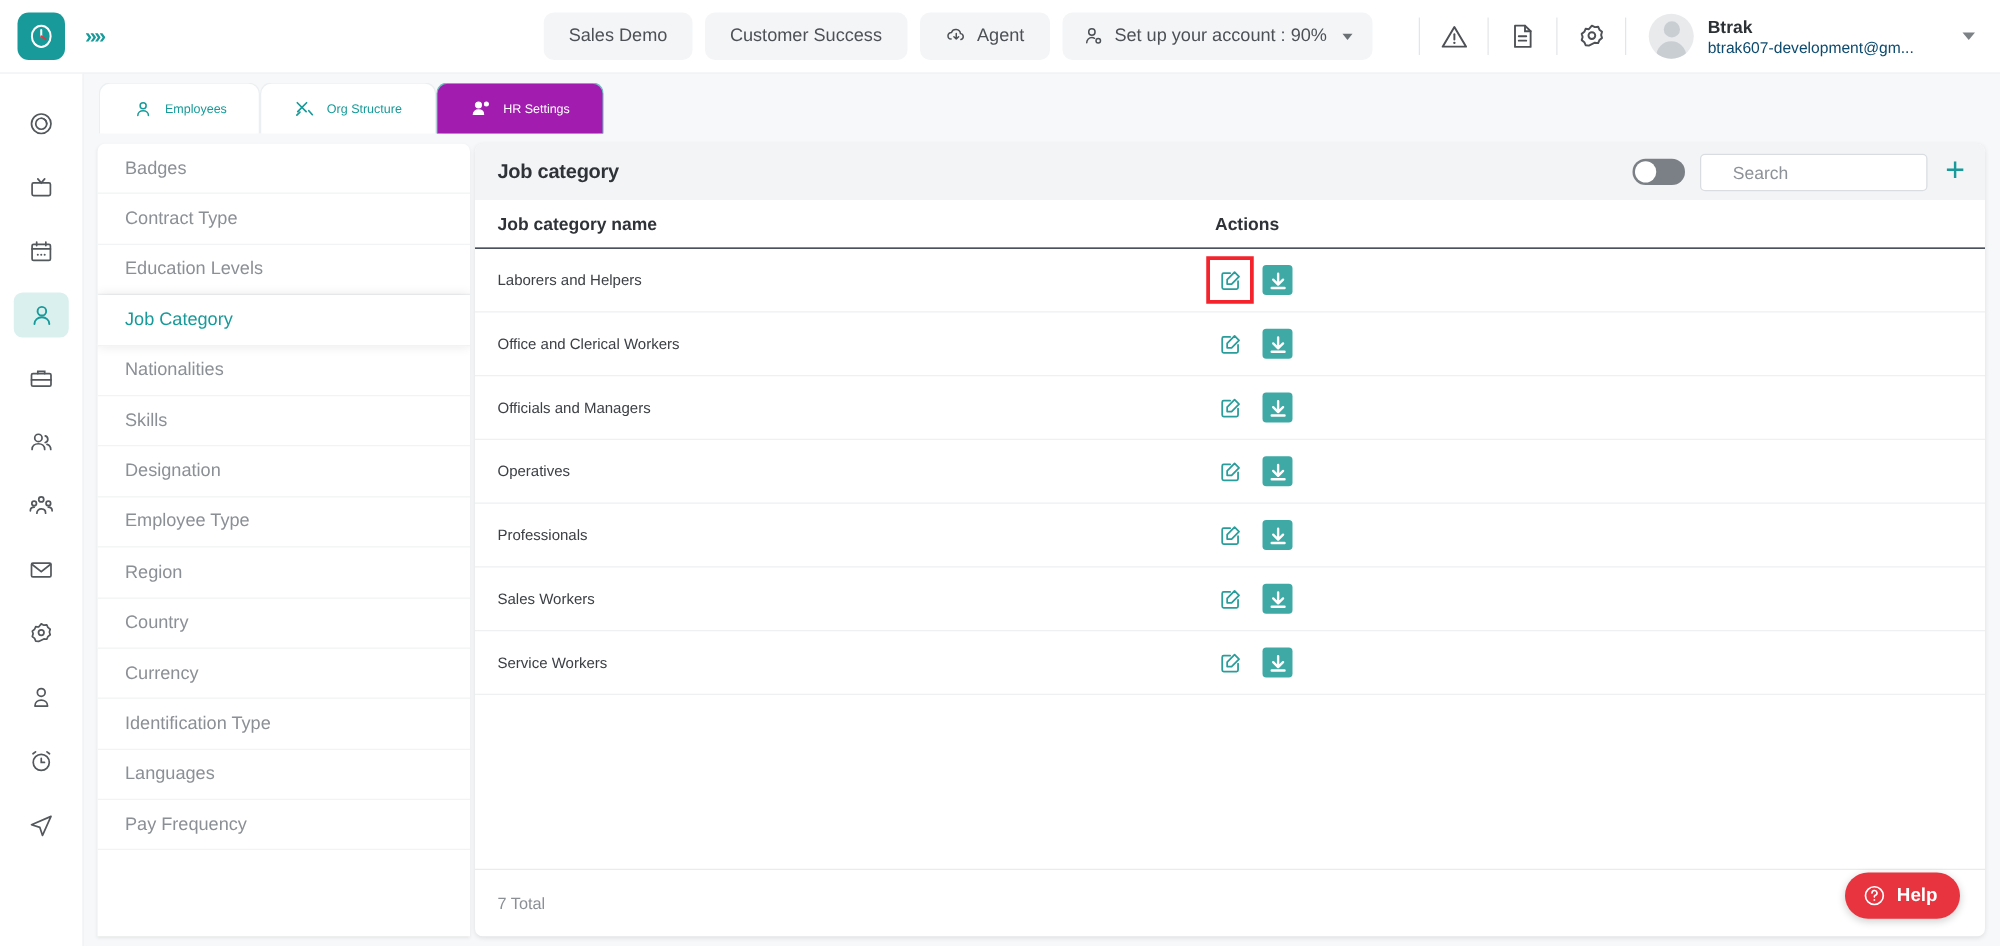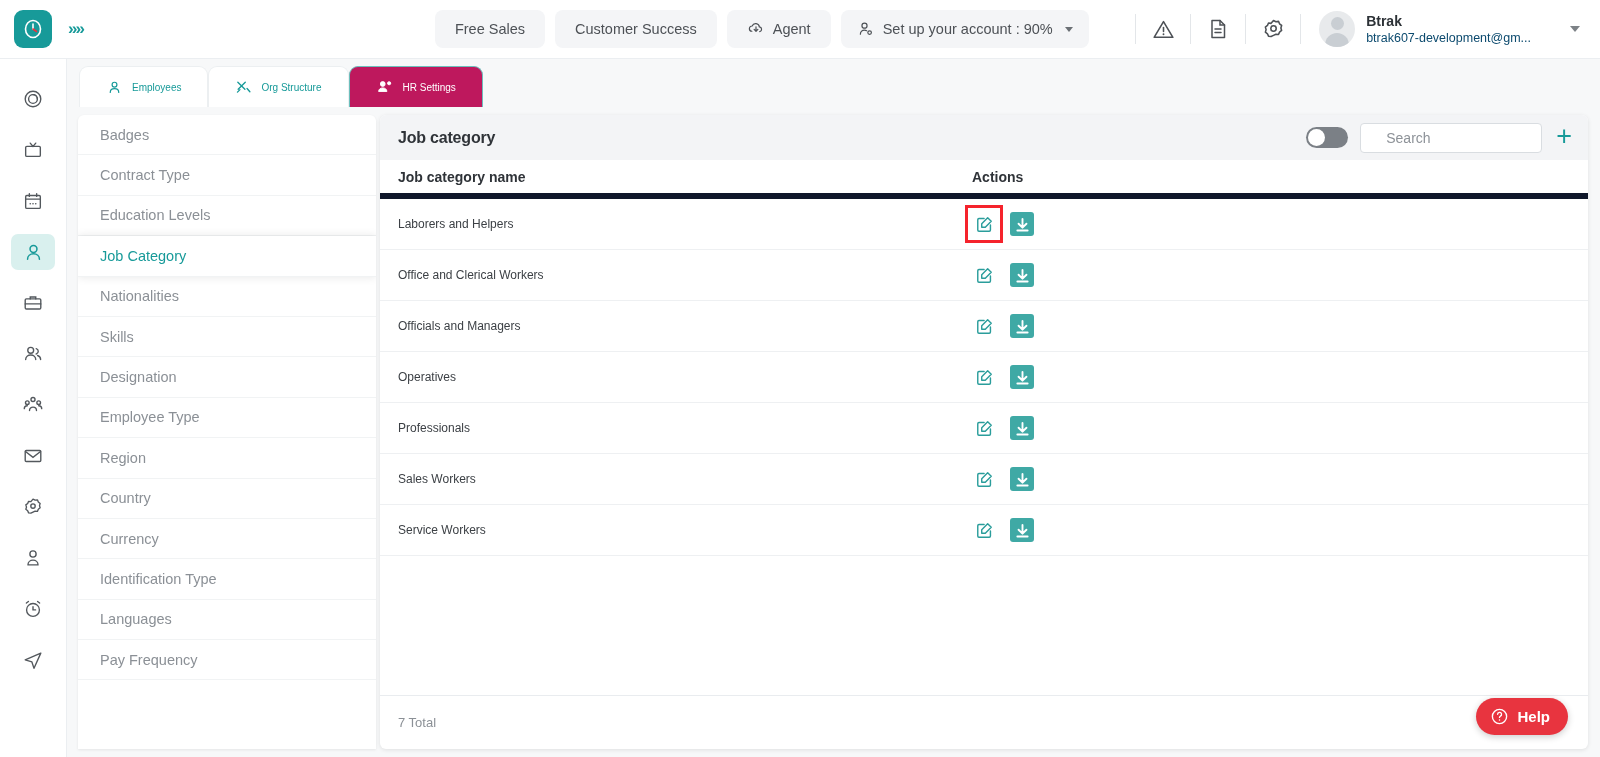--- a/index.html
+++ b/index.html
@@ -79,21 +79,21 @@
     position: absolute; left: 67px; top: 59px; width: 1533px; height: 48px;
     background: #f7f8f9;
     display: flex; align-items: flex-end; padding-left: 12px;
   }
   .tab {
     height: 41px; display: flex; align-items: center; gap: 9px;
     padding: 0 26px; font-size: 10px; color: #179a99;
     background: #ffffff; border-radius: 9px 9px 0 0; cursor: pointer;
     border: 1px solid #eceff1; border-bottom: none;
   }
-  .tab.active { background: #be185d; color: #ffffff; border-color: #6cbfbc; }
+  .tab.active { background: #a21caf; color: #ffffff; border-color: #6cbfbc; }
 
   
   .workspace {
     position: absolute; left: 67px; top: 107px; width: 1533px; height: 650px;
     background: #f7f8f9;
   }
 
   
   .settings-panel {
     position: absolute; left: 11px; top: 8px; width: 298px; height: 634px;
@@ -136,21 +136,21 @@
     width: 182px; height: 30px; border: 1px solid #d9dde1; border-radius: 4px;
     padding: 0 25px; font-size: 14px; color: #5f6469; background:#fff;
     font-family: "Liberation Sans", sans-serif; outline: none;
   }
   .search::placeholder { color: #8d9298; }
   .plus-btn { color: #179a99; font-size: 27px; line-height: 1; cursor: pointer; padding: 0 6px 3px 2px; font-weight: 300;}
 
   .table { flex: 1; display: flex; flex-direction: column; overflow: hidden; }
   .thead {
     height: 39px; display: flex; align-items: center;
-    border-bottom: 6px solid #0f172a; flex: none;
+    border-bottom: 1px solid #0f172a; flex: none;
   }
   .th { font-size: 14px; font-weight: 700; color: #2f3338; }
   .col-name { width: 592px; padding-left: 18px; }
   .col-actions { flex: 1; }
   .trow {
     height: 51px; display: flex; align-items: center;
     border-bottom: 1px solid #eef0f2; flex: none;
   }
   .td-name { width: 592px; padding-left: 18px; font-size: 12px; color: #3c4045; }
   .td-actions { flex: 1; display: flex; align-items: center; gap: 14px; }
@@ -185,21 +185,21 @@
     <svg width="24" height="24" viewBox="0 0 24 24" fill="none" stroke="#fff" stroke-width="1.6">
       <ellipse cx="12" cy="12" rx="7.5" ry="8.5"></ellipse>
       <path d="M12 12 L12 7" stroke-linecap="round"></path>
       <path d="M12 12 L15.5 14.5" stroke="#e8343f" stroke-linecap="round"></path>
     </svg>
   </div>
   <div class="chev-expand">»»</div>
 
   <div class="topbar-center">
     <div class="pill">
-      <span>Free Sales</span>
+      <span>Sales Demo</span>
     </div>
     <div class="pill">
       <span>Customer Success</span>
     </div>
     <div class="pill">
       <svg width="18" height="18" viewBox="0 0 24 24" fill="none" stroke="#4d5156" stroke-width="1.6">
         <path d="M6.5 15a3.5 3.5 0 0 1 .4-7 5 5 0 0 1 9.6 1.2 3.2 3.2 0 0 1 .5 6.3" stroke-linecap="round"></path>
         <path d="M12 9v6M9.5 12.5 12 15l2.5-2.5" stroke-linecap="round" stroke-linejoin="round"></path>
       </svg>
       <span>Agent</span>

